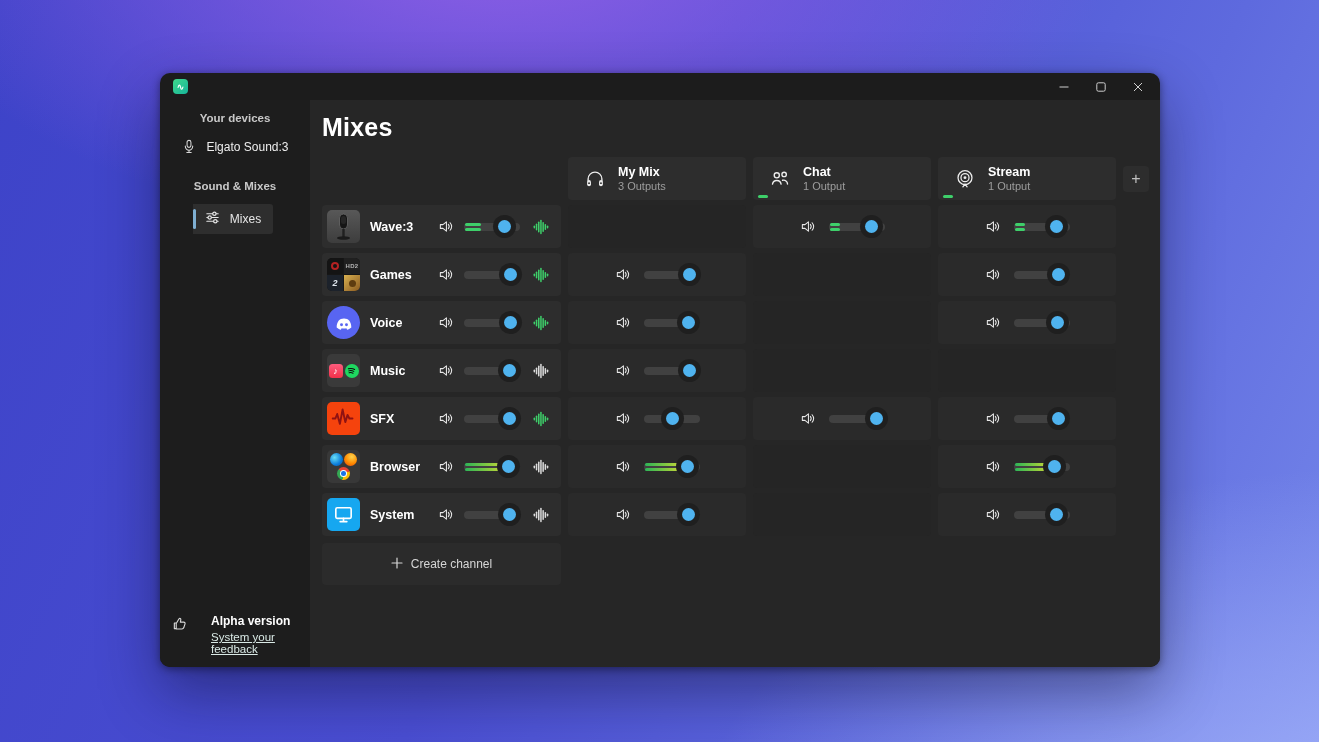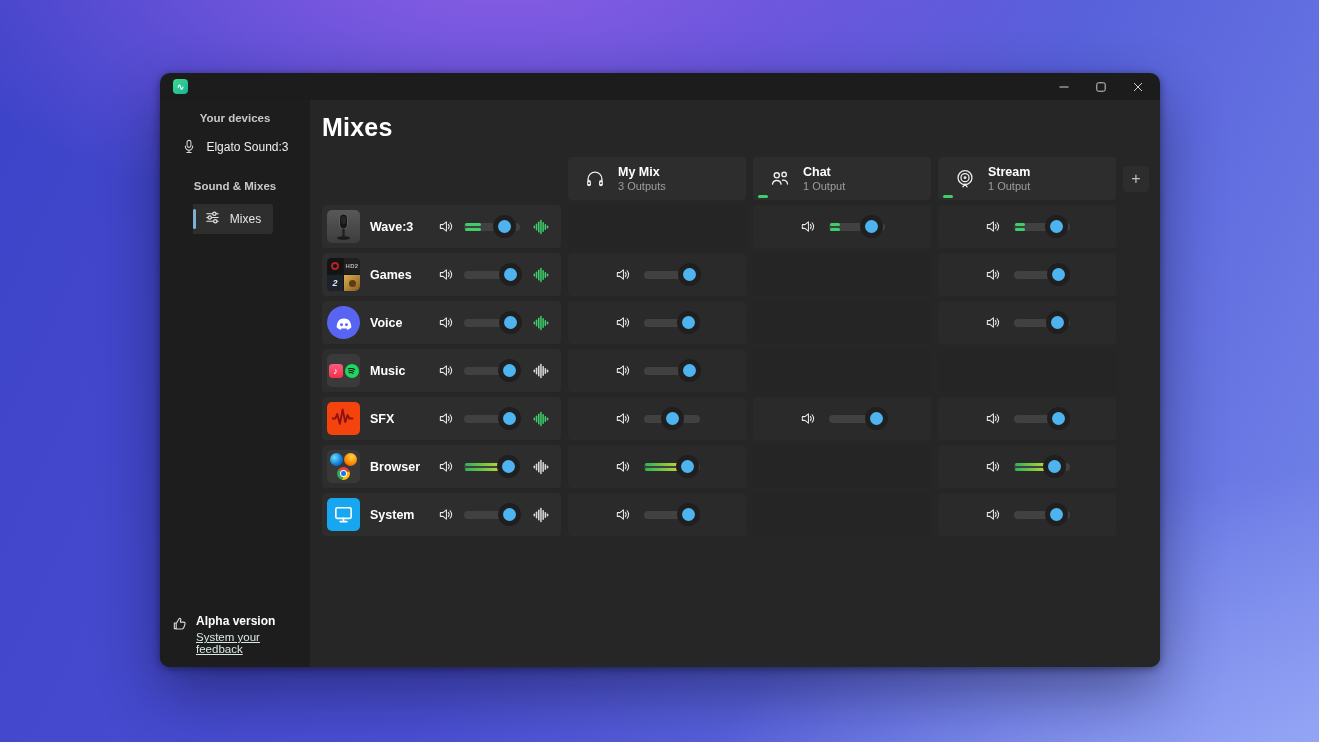--- a/index.html
+++ b/index.html
@@ -34,21 +34,21 @@
   
   .side-label { color:#c8c8c8; font-weight:600; font-size:11.5px; padding:12px 12px 8px; }
   .side-item { display:flex; align-items:center; gap:10px; padding:7px 12px; color:#eee; }
   .side-item .si { width:15px; display:flex; justify-content:center; color:#d8d8d8; }
   .divider { height:1px; background:#323232; margin:6px 0 0; }
   .nav-item { position:relative; display:flex; align-items:center; gap:10px; padding:6px 12px; margin:4px 4px 0 0; }
   .nav-item.selected { background:#2e2e2e; border-radius:0 3px 3px 0; }
   .nav-item.selected::before { content:''; position:absolute; left:0; top:5px; bottom:5px; width:3px;
     border-radius:2px; background:#7fafd2; }
   .spacer { flex:1; }
-  .alpha { display:flex; gap:9px; padding:9px 12px 4px; align-items:flex-start; }
+  .alpha { display:flex; gap:24px; padding:9px 12px 4px; align-items:flex-start; }
   .alpha .si { margin-top:2px; color:#d8d8d8;}
   .alpha-title { font-weight:bold; font-size:12px; color:#fff; }
   .alpha-link { font-size:11.5px; color:#d9e9e5; text-decoration:underline; cursor:pointer; display:inline-block; margin-top:3px;}
   .footer-block { padding-bottom:8px; }
   
   .main-header { display:flex; align-items:flex-start; justify-content:space-between; padding:10px 13px 0 12px; }
   .page-title { font-size:25px; font-weight:bold; color:#fff; margin:3px 0 0; letter-spacing:.2px; }
   .output-select { height:28px; background:#2e2e2e; border:none; border-radius:4px; display:flex; align-items:center;
     gap:8px; padding:0 10px; font-size:12px; color:#dcdcdc; }
   
@@ -682,15 +682,21 @@
                 <path d="M12.9 4a6.3 6.3 0 0 1 0 8" fill="none" stroke="currentColor" stroke-width="1.1" stroke-linecap="round"></path>
               </svg>
             </button>
             <div class="slider">
               <div class="track"></div>
               <div class="knob" style="left: calc(75% - 6px);"></div>
             </div>
           </div>
           <div></div>
         </div>
+      <button class="create-channel">
+        <span class="si"><svg width="12" height="12" viewBox="0 0 12 12" stroke="currentColor" stroke-width="1.2" stroke-linecap="round">
+              <path d="M6 1v10M1 6h10"></path>
+            </svg></span>
+        <span>Create channel</span>
+      </button>
     </main>
   </div>
 </div>
 
 </body></html>

